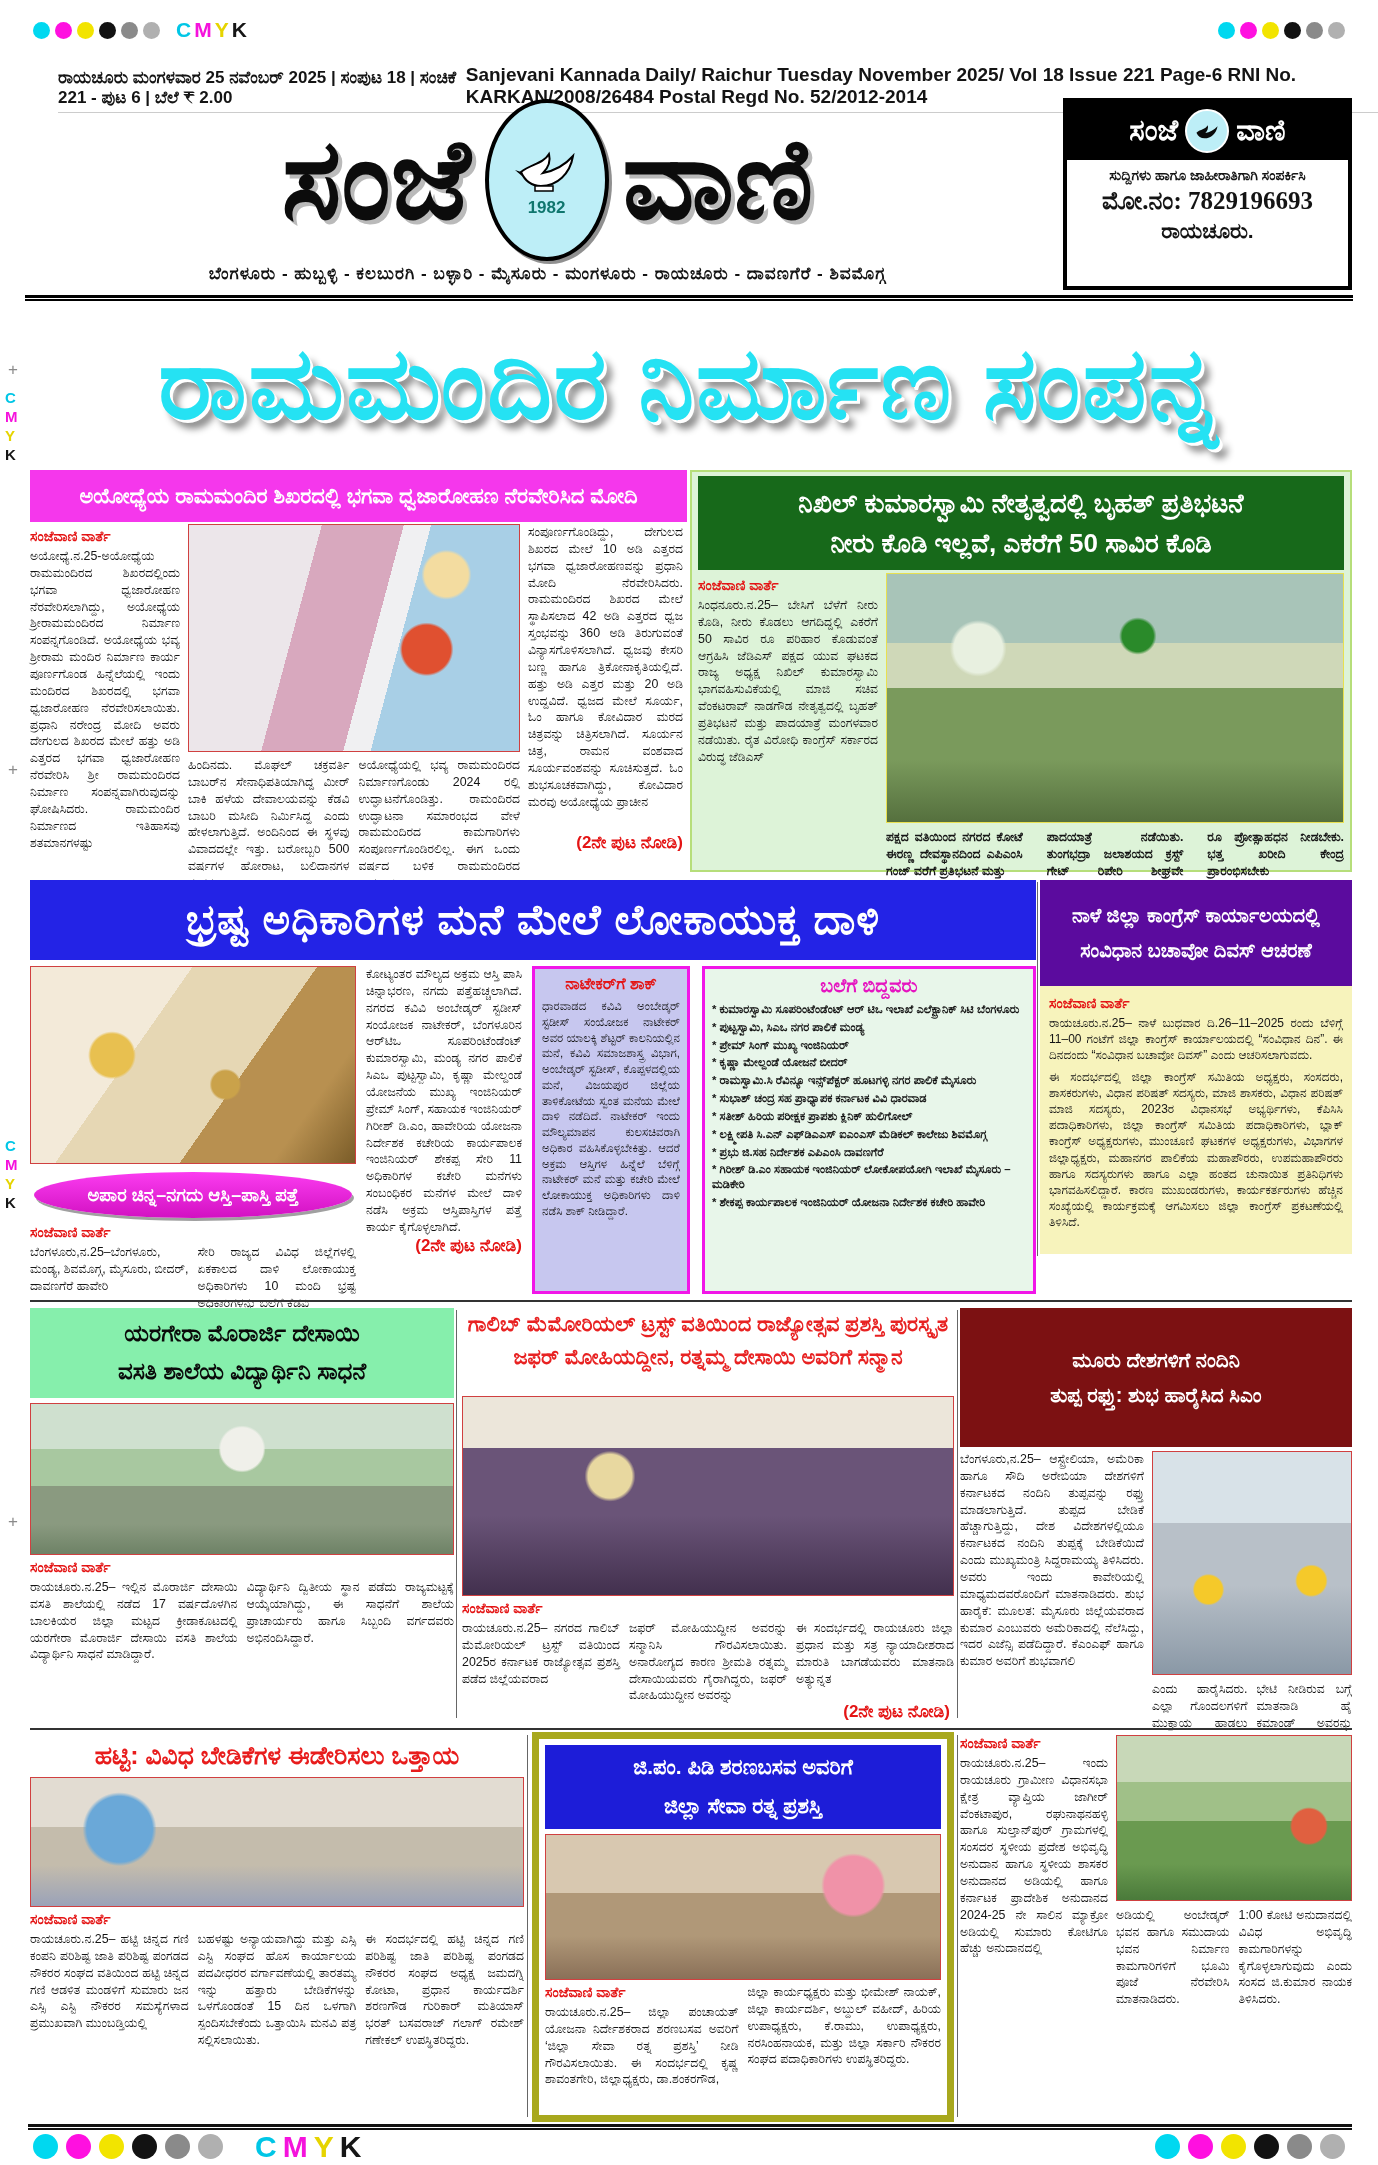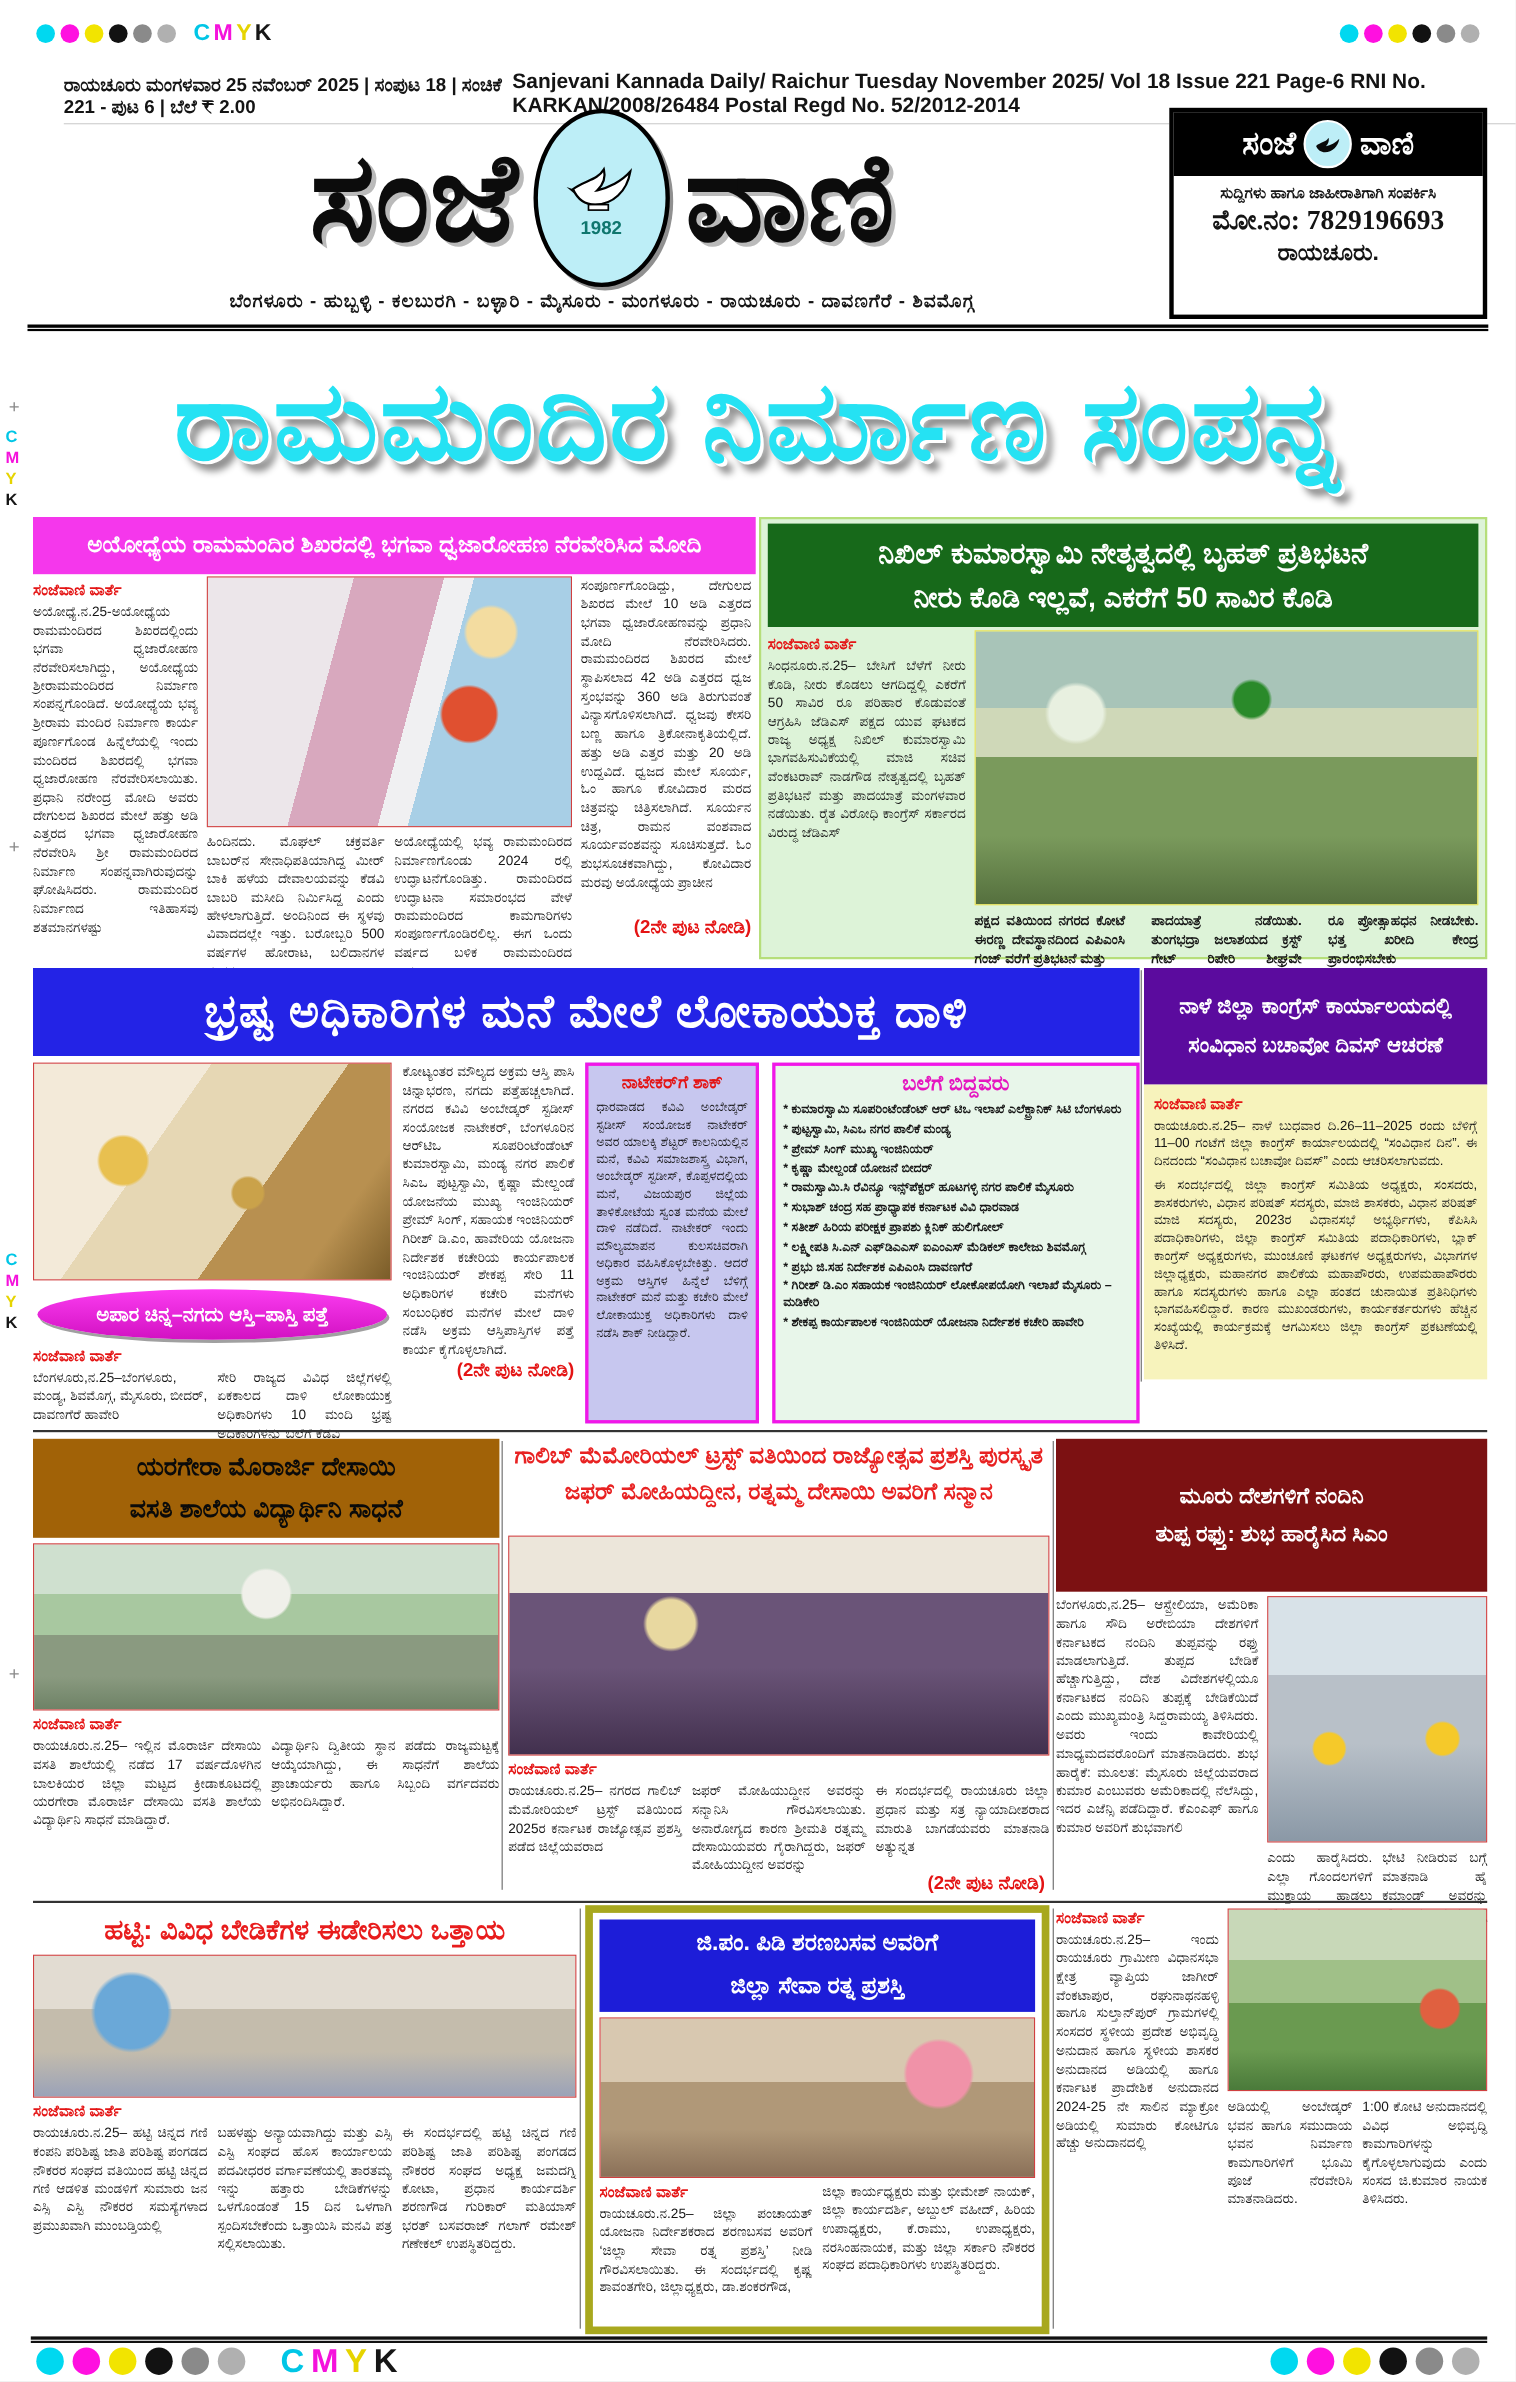--- a/index.html
+++ b/index.html
@@ -82,21 +82,21 @@
   #shock-box{background:#c7c7ef;} #shock-box h4{color:#e41414;font-size:16px;}
   #net-box{background:#e8f6ea;} #net-box h4{color:#e515c0;font-size:19px;}
   #net-box .list-item{font-size:11.4px;line-height:1.3;font-weight:bold;margin-bottom:3px;text-align:left;}
   
   #art-congress{left:1040px;top:880px;width:312px;height:378px;}
   #congress-banner{height:106px;background:#5b0b9e;font-size:19.5px;line-height:1.8;}
   #congress-body{background:#f7f3bc;height:268px;padding:5px 9px;box-sizing:border-box;overflow:hidden;}
   #congress-body .list-item{font-size:12px;line-height:1.35;text-align:justify;margin:0 0 5px;}
   
   #art-school{left:30px;top:1308px;width:424px;height:412px;}
-  #school-banner{height:90px;background:#a16207;color:#0a0a0a;font-size:23px;line-height:1.65;font-weight:900;}
+  #school-banner{height:90px;background:#86efac;color:#0a0a0a;font-size:23px;line-height:1.65;font-weight:900;}
   .ph-school{background:
      radial-gradient(circle at 50% 30%,#f0f0ea 0 9%,transparent 10%),
      linear-gradient(180deg,#cfe0cf 0 30%,#a8c8a0 30% 55%,#8a9a80 55% 80%,#6e8266 100%);}
   #art-ghalib{left:462px;top:1308px;width:492px;height:412px;}
   #ghalib-head{color:#e82222;font-weight:900;font-size:21px;text-align:center;line-height:1.55;height:84px;}
   .ph-ghalib{background:
      radial-gradient(circle at 30% 40%,#e8d8a0 0 6%,transparent 7%),
      linear-gradient(180deg,#ece6da 0 26%,#6a5478 26% 60%,#42304e 100%);}
   #art-nandini{left:960px;top:1308px;width:392px;height:412px;}
   #nandini-banner{height:139px;background:#7c1112;font-size:20px;line-height:1.75;}

